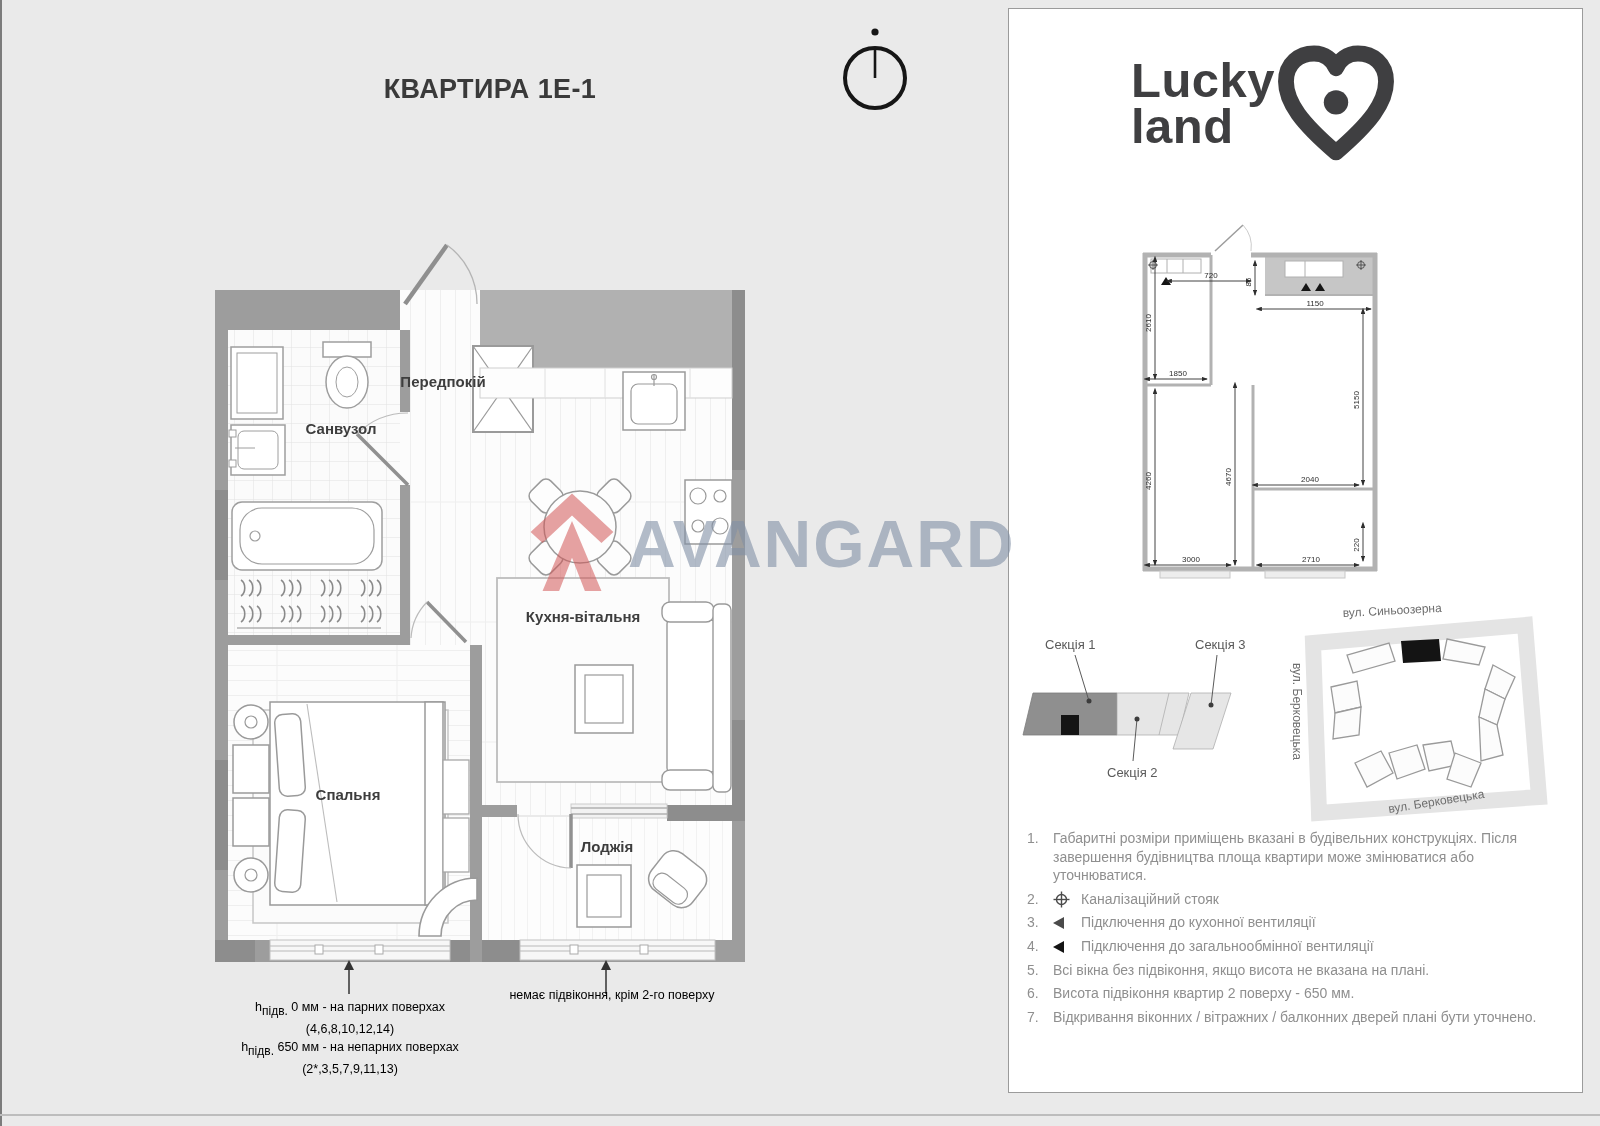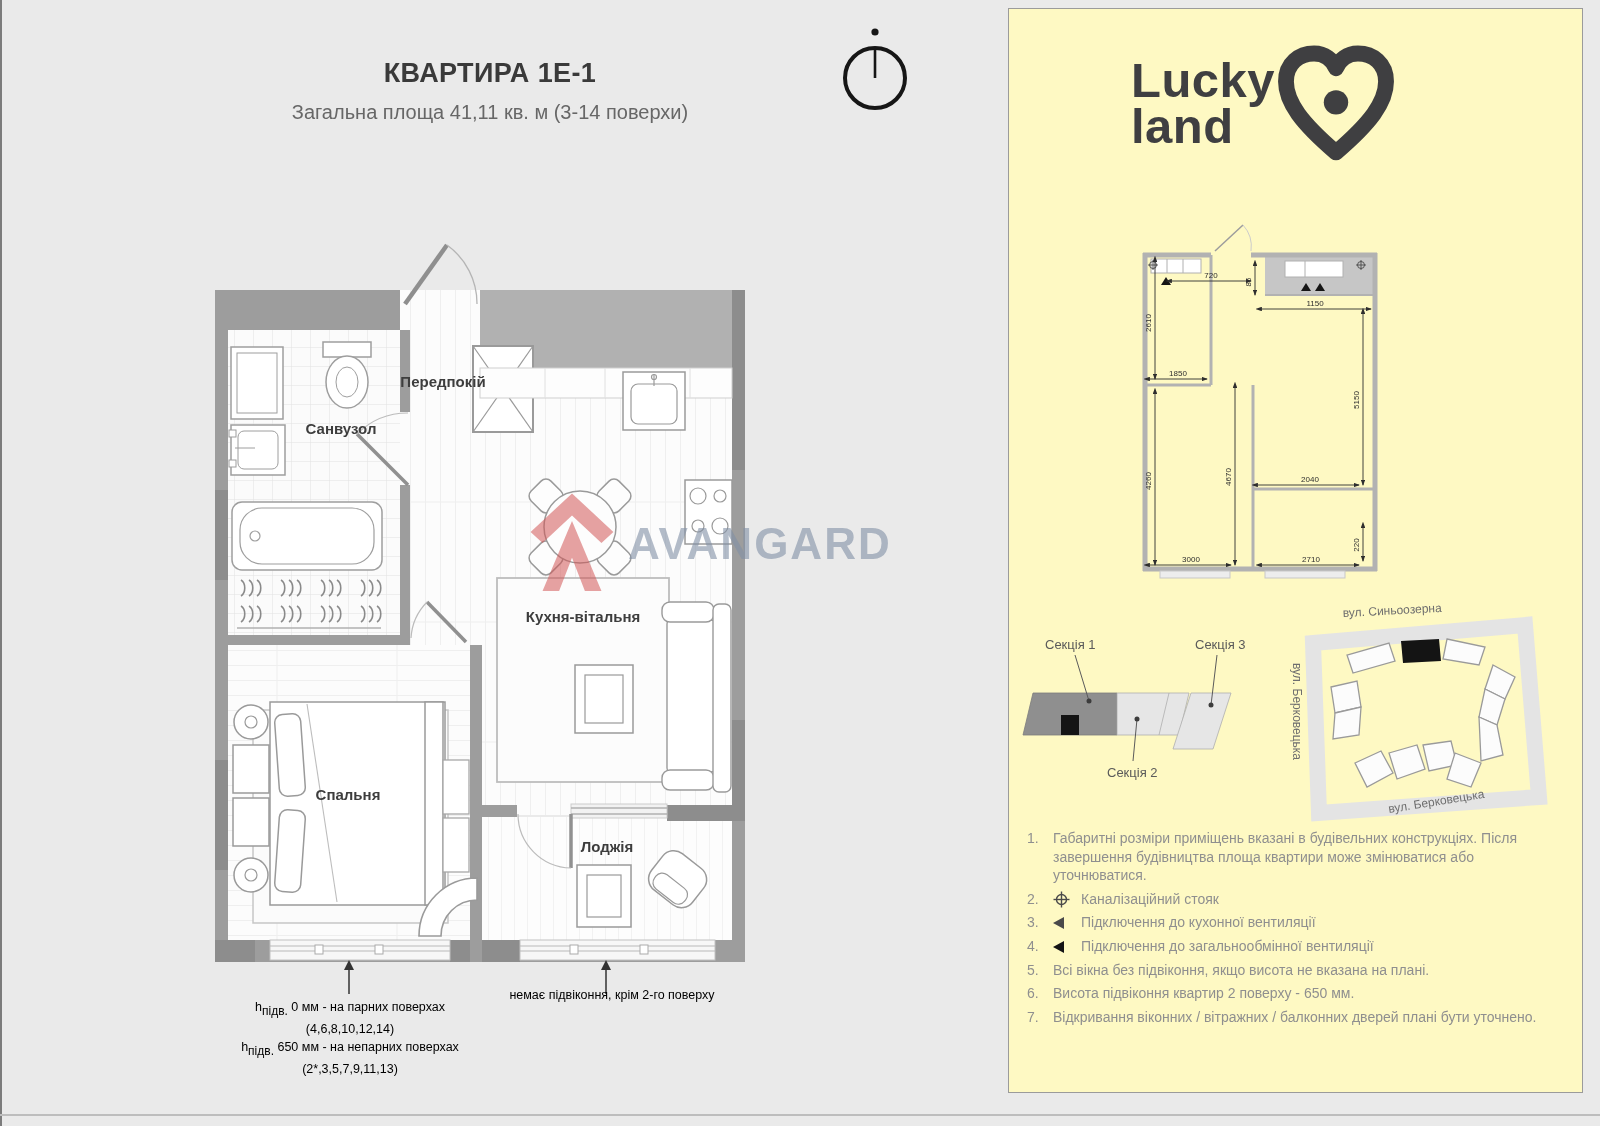--- a/index.html
+++ b/index.html
@@ -6,51 +6,51 @@
   body{
     width:1600px;height:1126px;position:relative;overflow:hidden;
     background:#eaeaea;
     font-family:"Liberation Sans",sans-serif;
     -webkit-font-smoothing:antialiased;
   }
   .edge-left{position:absolute;left:0;top:0;width:2px;height:1126px;background:#7c7c7c;}
   .edge-bottom{position:absolute;left:0;top:1114px;width:1600px;height:2px;background:#bdbdbd;}
 
   
-  .header{position:absolute;left:140px;top:58px;width:700px;text-align:center;}
+  .header{position:absolute;left:140px;top:74px;width:700px;text-align:center;}
   .title{font-size:27px;font-weight:600;color:#3a3a3a;letter-spacing:.4px;}
   .subtitle{font-size:20px;color:#676767;margin-top:12px;}
 
   .north{position:absolute;left:840px;top:22px;}
 
   
   .plan{position:absolute;left:215px;top:200px;}
   svg text.rlabel{font-family:"Liberation Sans",sans-serif;font-size:15px;font-weight:700;fill:#3d3d3d;}
   svg text.dim{font-family:"Liberation Sans",sans-serif;font-size:8px;fill:#2e2e2e;}
   svg text.seclabel{font-family:"Liberation Sans",sans-serif;font-size:13px;fill:#5a5a5a;}
   svg text.street{font-family:"Liberation Sans",sans-serif;font-size:12px;fill:#6e6e6e;}
 
   
   .watermark{position:absolute;left:526px;top:492px;display:flex;align-items:center;z-index:6;pointer-events:none;}
   .watermark .wm-text{
-    font-size:44px;font-weight:700;letter-spacing:2px;
+    font-size:66px;font-weight:700;letter-spacing:2px;
     color:rgba(128,143,165,.6);margin-left:10px;line-height:1;
   }
 
   
   .sill-arrow{position:absolute;}
   .sill-note{position:absolute;font-size:12.5px;color:#000000;text-align:center;line-height:1.45;}
   .sill-note sub{font-size:12px;}
   .sill-left{left:190px;top:998px;width:320px;}
   .sill-right{left:462px;top:986px;width:300px;}
 
   
   .card{
     position:absolute;left:1008px;top:8px;width:575px;height:1085px;
-    background:#fef9c3;border:1px solid #9b9b9b;box-sizing:border-box;
+    background:#ffffff;border:1px solid #9b9b9b;box-sizing:border-box;
   }
   .logo-text{
     position:absolute;left:122px;top:48px;
     font-size:49px;font-weight:800;color:#3f3f41;line-height:.94;letter-spacing:.5px;
   }
   .logo-heart{position:absolute;left:266px;top:36px;}
   .mini-plan{position:absolute;left:106px;top:208px;}
   .sections{position:absolute;left:8px;top:622px;}
   .sitemap{position:absolute;left:268px;top:592px;}
 
@@ -65,21 +65,20 @@
   .tri-left.dark{border-right-color:#141414;}
 </style>
 </head>
 <body>
 
 <div class="edge-left"></div>
 <div class="edge-bottom"></div>
 
 <div class="header">
   <div class="title">КВАРТИРА 1Е-1</div>
-  <div class="subtitle">Загальна площа 41,11 кв. м (3-14 поверхи)</div>
 </div>
 
 <svg class="north" width="70" height="94" viewBox="0 0 70 94">
   <circle cx="35" cy="10" r="3.6" fill="#161616"></circle>
   <circle cx="35" cy="56" r="30" fill="none" stroke="#161616" stroke-width="4"></circle>
   <line x1="35" y1="27" x2="35" y2="56" stroke="#161616" stroke-width="2.6"></line>
 </svg>
 
 <svg class="plan" width="530" height="762" viewBox="0 -90 530 762">
   <defs>

